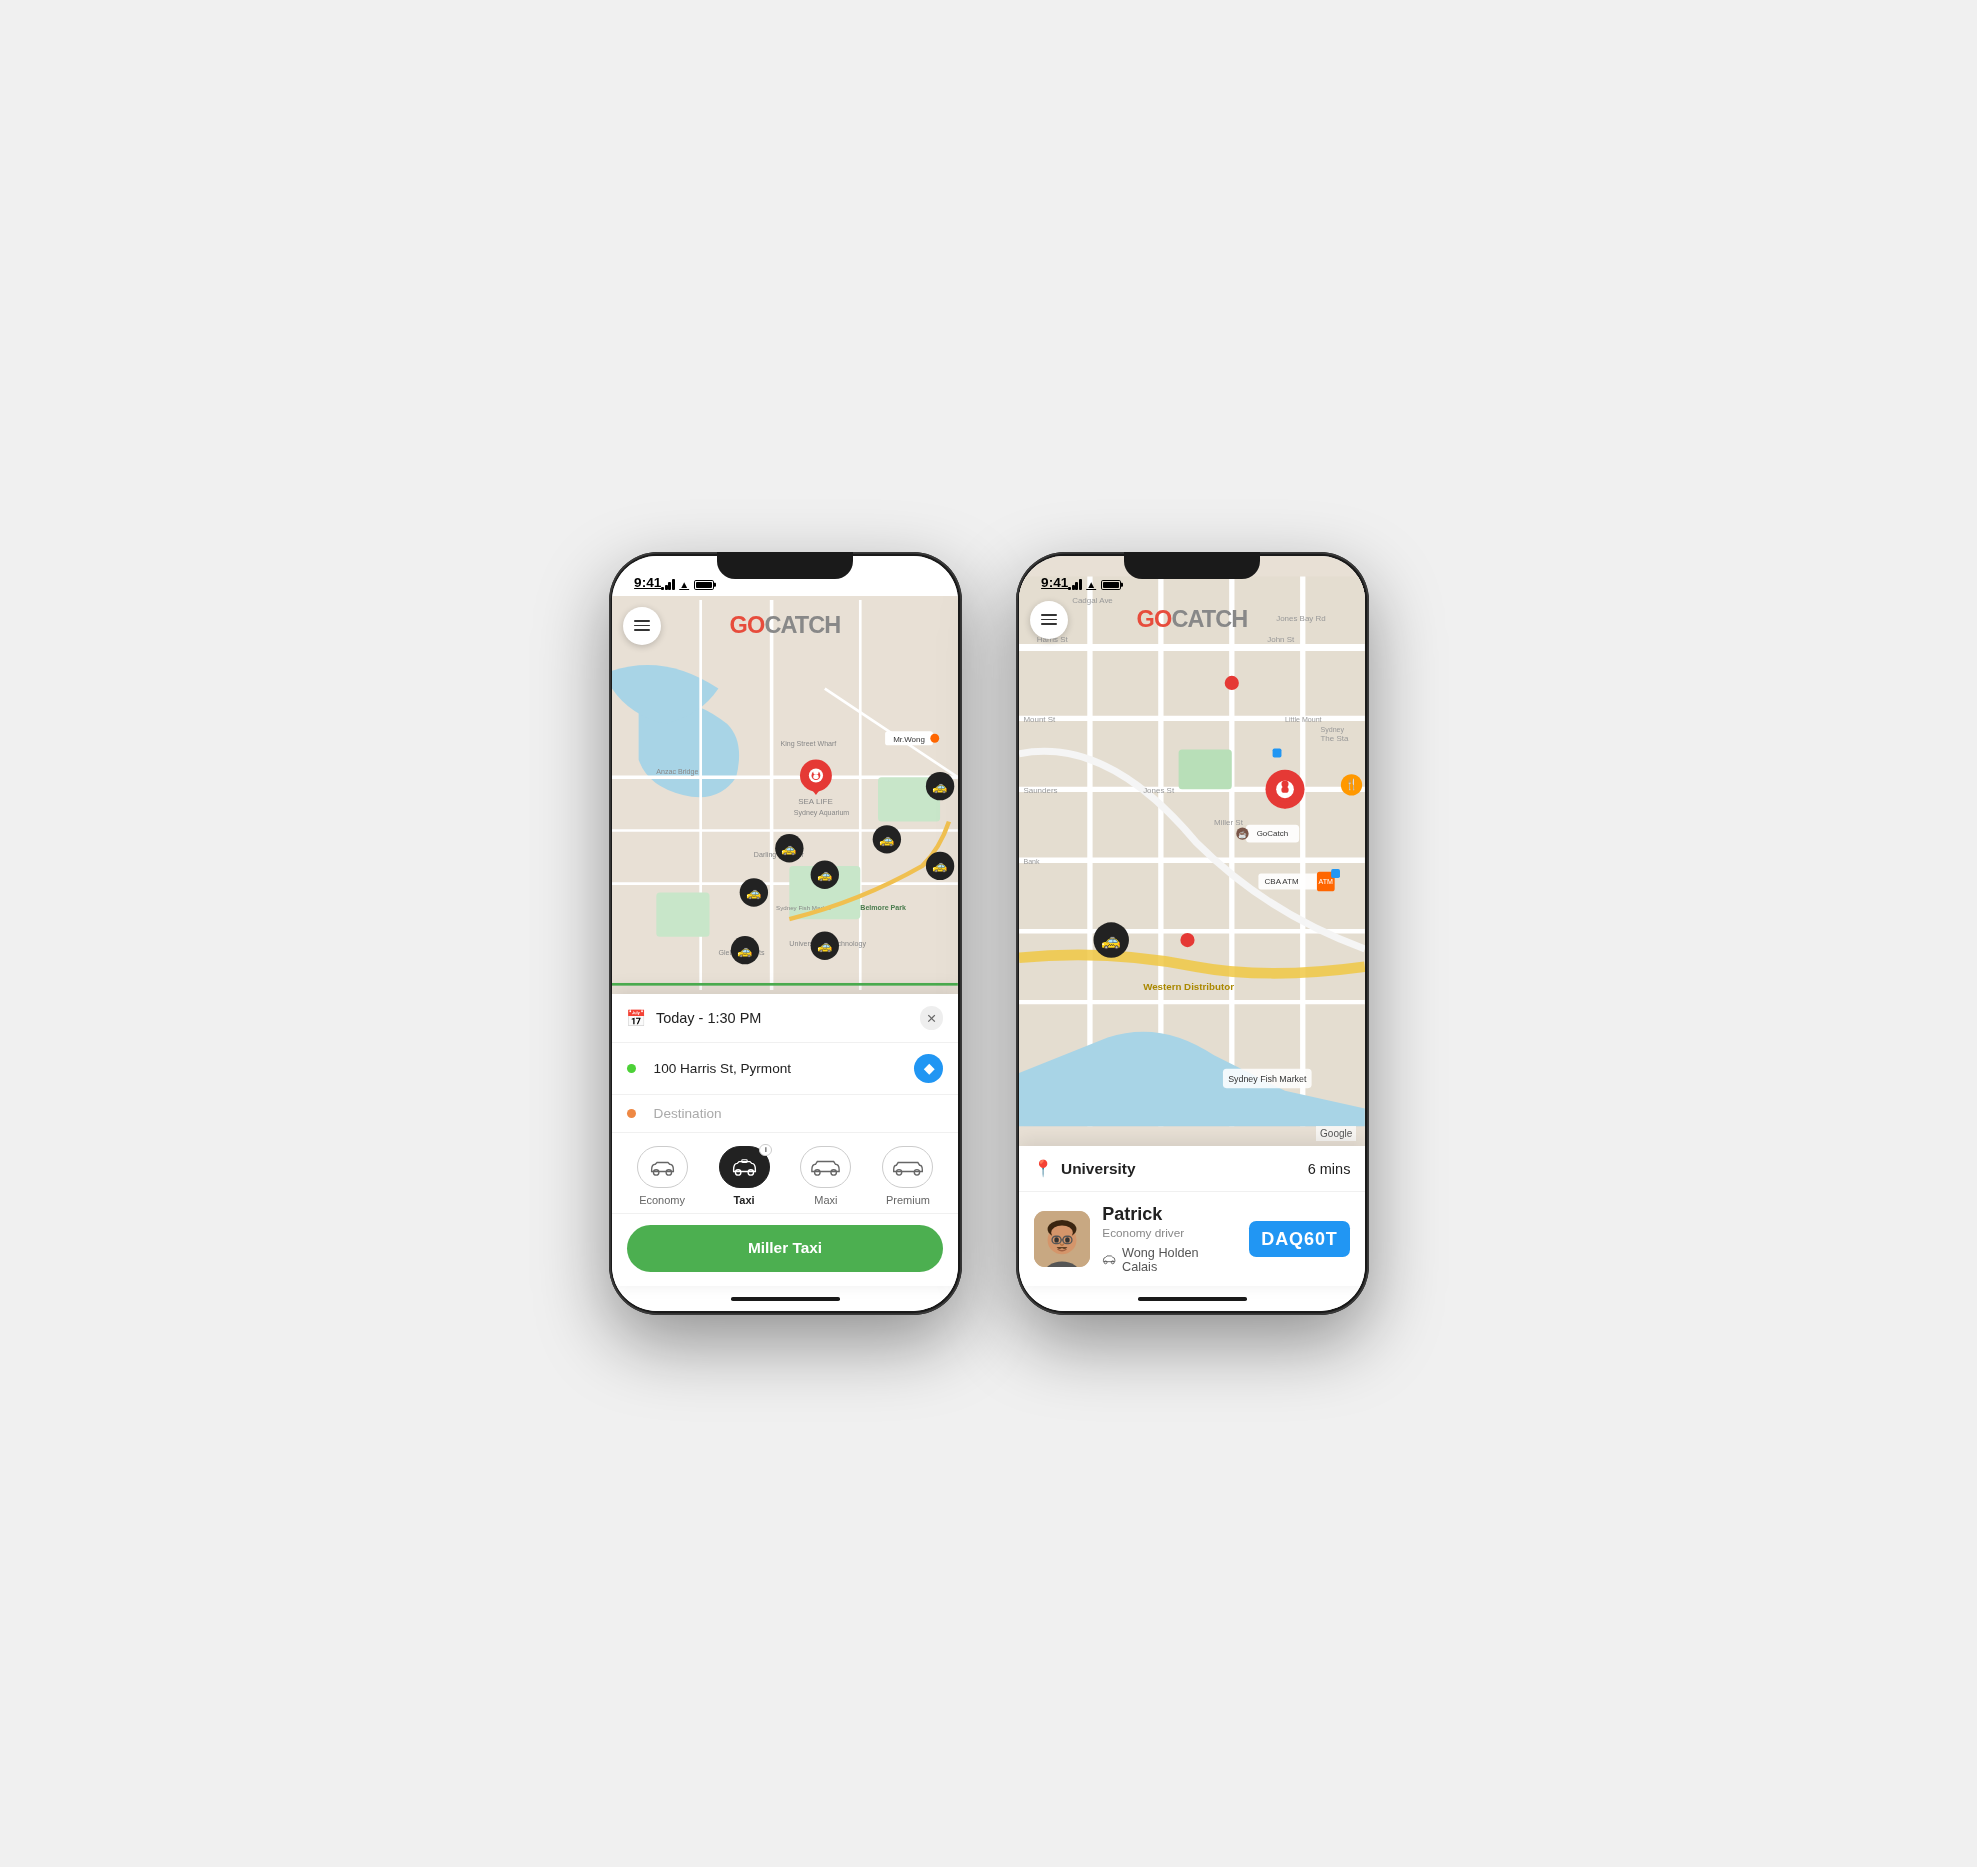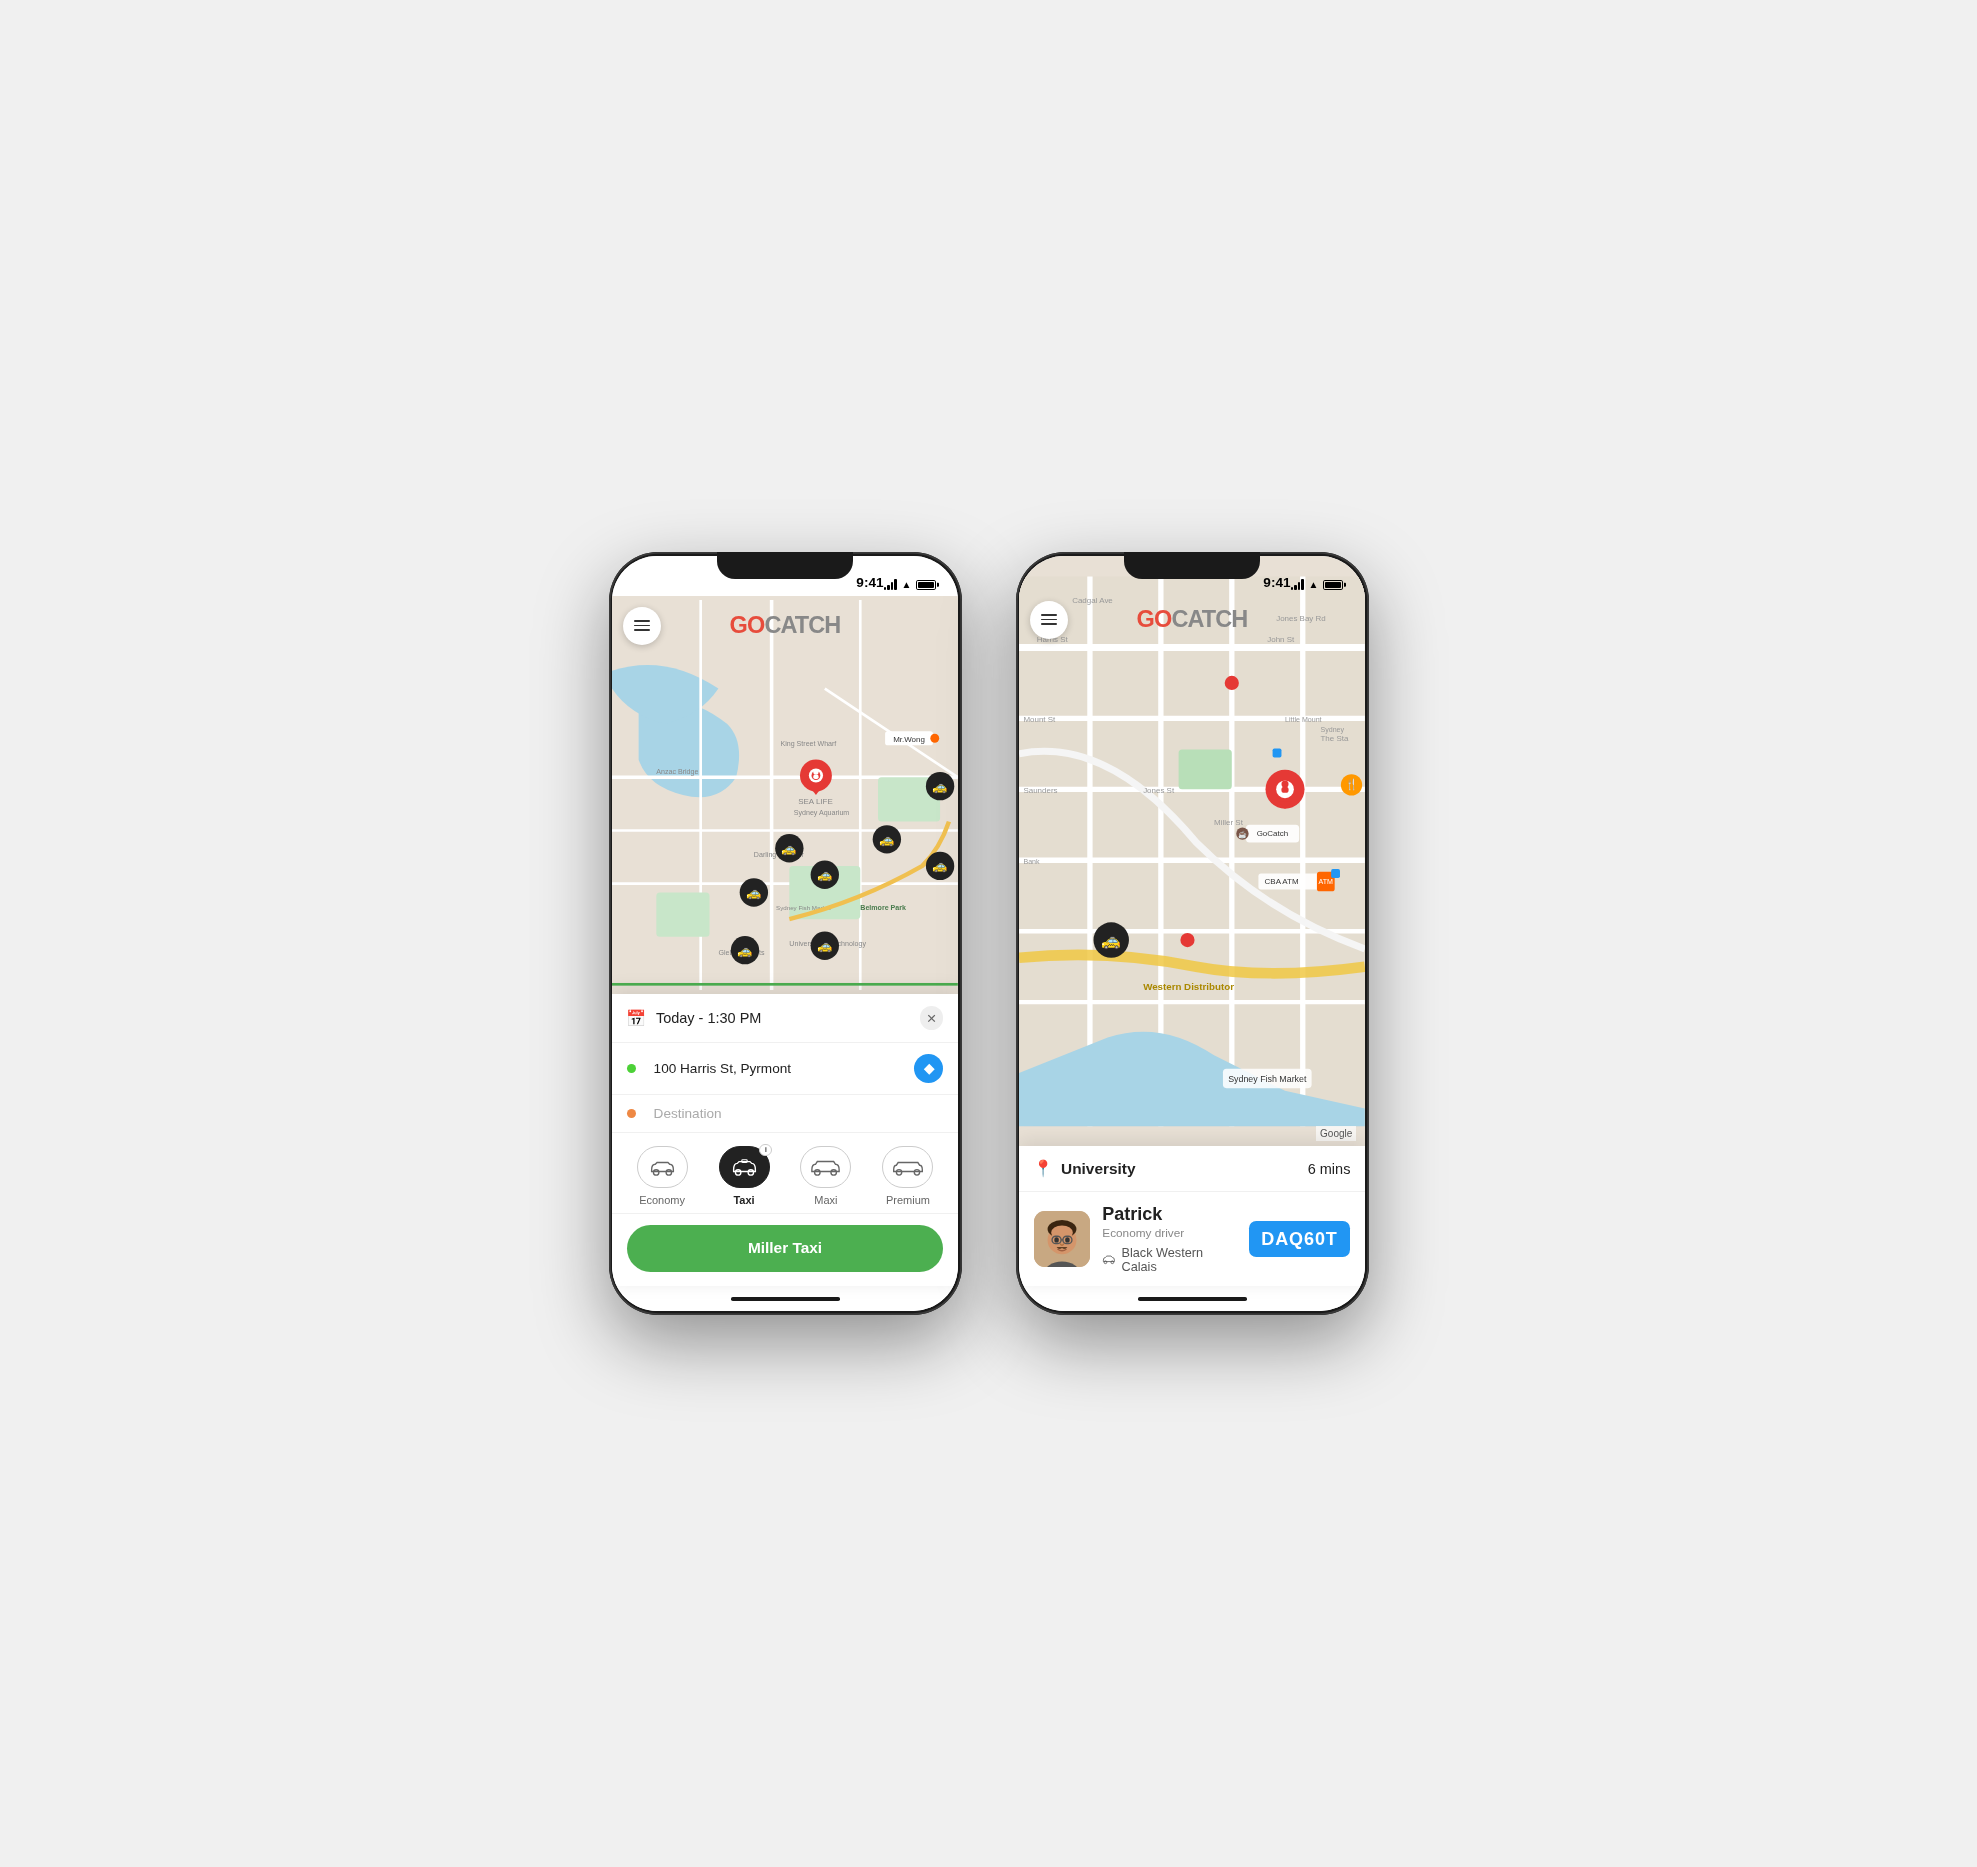--- a/index.html
+++ b/index.html
@@ -69,28 +69,29 @@
       height: 27px;
       background: #1a1a1a;
       border-radius: 0 0 18px 18px;
       z-index: 100;
     }
     
     .status-bar {
       height: 40px;
       display: flex;
       align-items: flex-end;
-      justify-content: flex-end;
+      justify-content: flex-start;
       padding: 0 22px 5.4px;
       font-size: 11.8px;
       font-weight: 600;
       color: #000;
       position: relative;
       z-index: 10;
       background: rgba(255,255,255,0.9);
+      text-decoration: underline;
     }
     .status-time { font-size: 13.6px; font-weight: 700; }
     .status-icons { display: flex; align-items: center; gap: 4.5px; }
     .signal-bars { display: flex; align-items: flex-end; gap: 0.9px; }
     .signal-bar { width: 2.7px; background: #000; border-radius: 0.9px; }
     .wifi-icon { font-size: 10px; }
     .battery-icon {
       width: 20px; height: 10px; border: 1.4px solid #000;
       border-radius: 1.8px; position: relative; display: flex; align-items: center; padding: 0.9px;
     }
@@ -639,21 +640,21 @@
 
           <div class="driver-info">
             <div class="driver-name">Patrick</div>
             <div class="driver-type">Economy driver</div>
             <div class="driver-car">
               <svg width="14.5" height="11" viewBox="0 0 20 14" fill="none">
                 <path d="M2 8 Q2 4 5 4 L7 2 L13 2 L15 4 Q18 4 18 8 L18 10 L2 10 Z" stroke="#555" stroke-width="1.2" fill="none"></path>
                 <circle cx="5" cy="11" r="2" stroke="#555" stroke-width="1.2" fill="none"></circle>
                 <circle cx="15" cy="11" r="2" stroke="#555" stroke-width="1.2" fill="none"></circle>
               </svg>
-              <span>Black Western Calais</span>
+              <span>Wong Holden Calais</span>
             </div>
           </div>
 
           <div class="plate-badge">DAQ60T</div>
         </div>
       </div>
 
       <div class="home-indicator" style="background: #fff;">
         <div class="home-bar"></div>
       </div>

